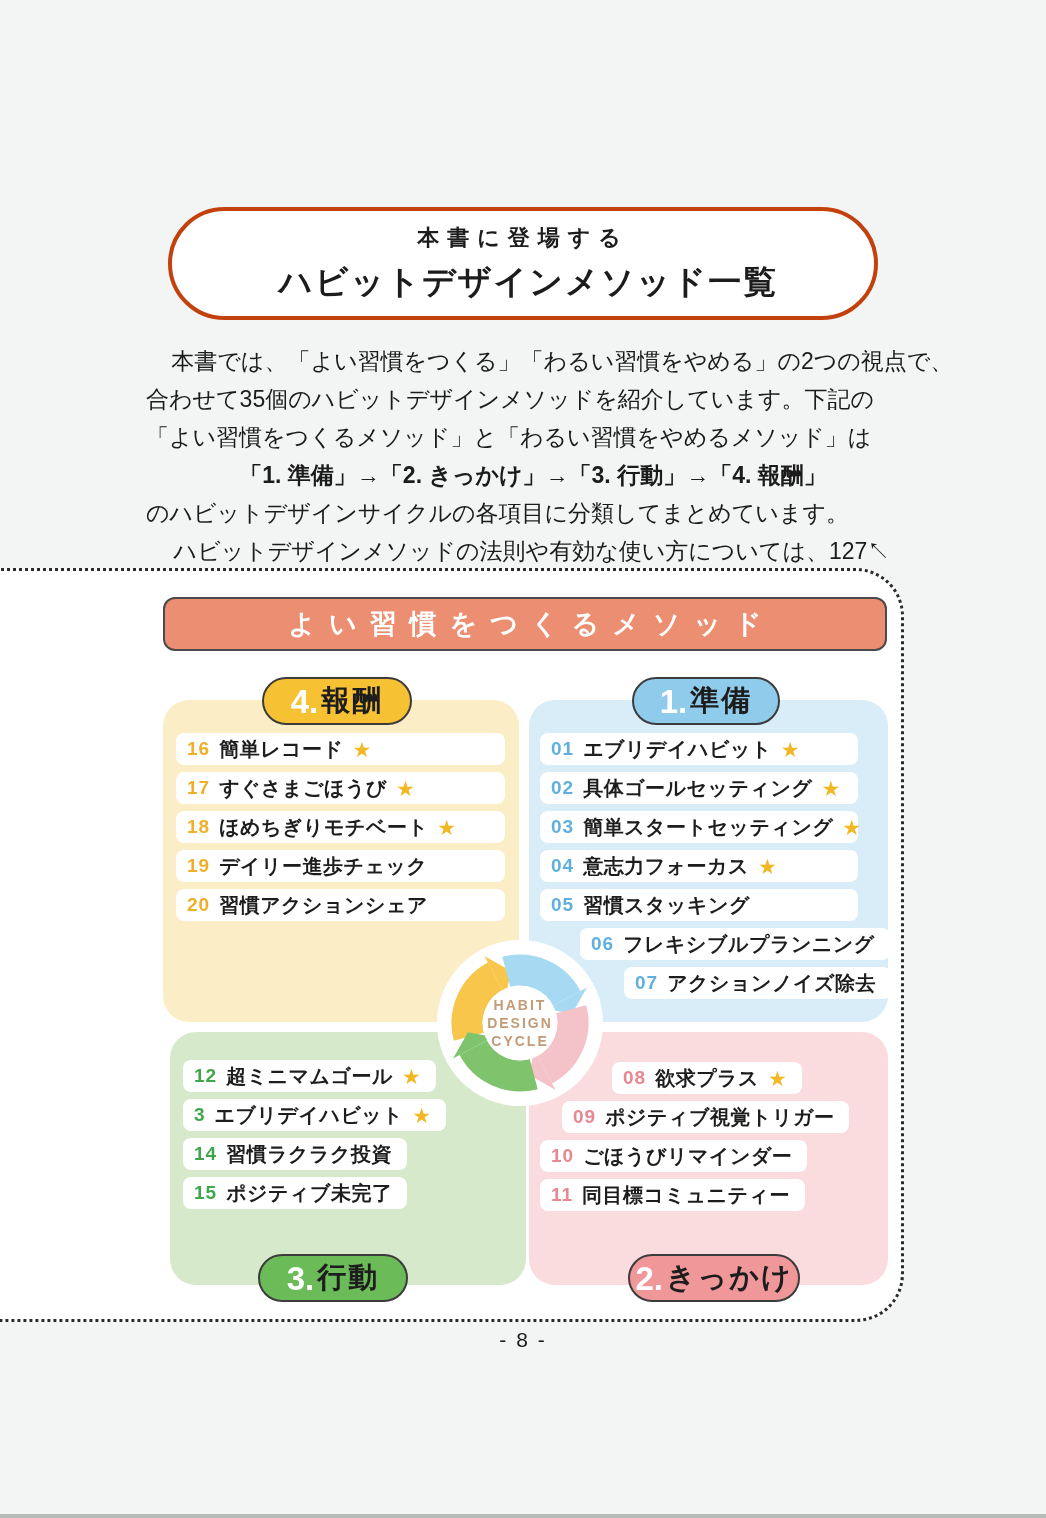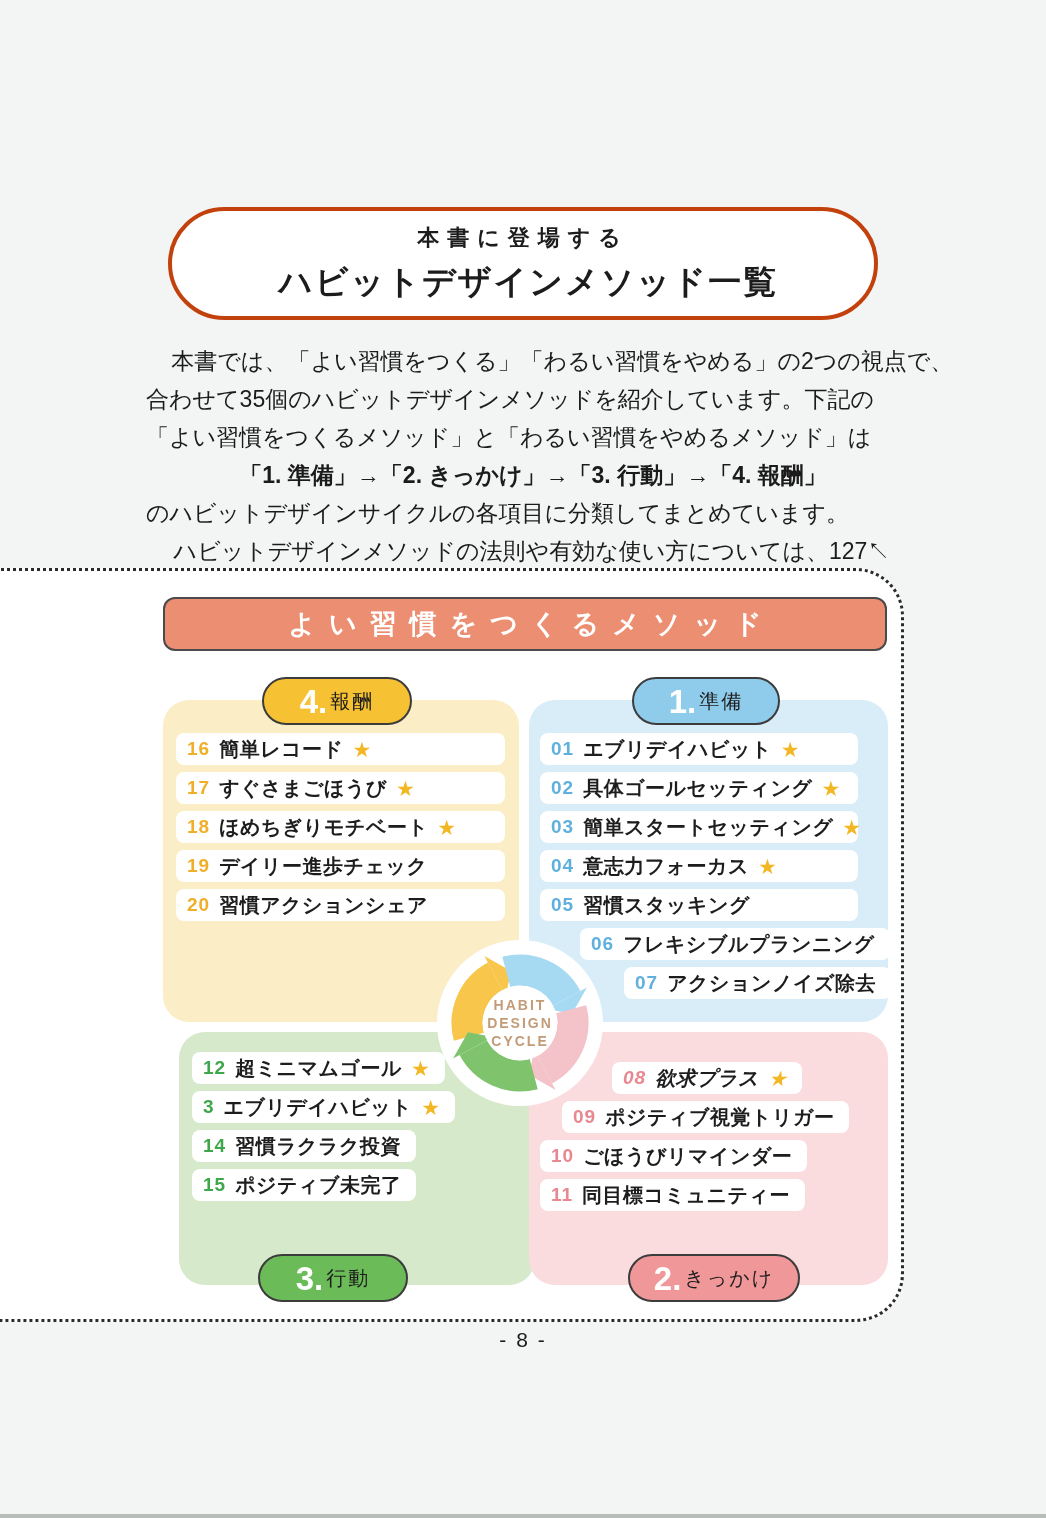--- a/index.html
+++ b/index.html
@@ -36,21 +36,21 @@
     position:absolute; left:163px; top:597px; width:724px; height:54px;
     border:2px solid #4a4a4a; border-radius:12px;
     display:flex; align-items:center; justify-content:center;
     color:#ffffff; font-size:27px; font-weight:800; letter-spacing:13px; text-indent:13px;
   }
 
   
   .panel{ position:absolute; border-radius:26px; }
   .panel.reward{ left:163px; top:700px;  width:356px; height:322px; padding:33px 14px 0 13px; }
   .panel.prep  { left:529px; top:700px;  width:359px; height:322px; padding:33px 30px 0 11px; }
-  .panel.action{ left:179px; top:1032px; width:356px; height:253px; padding:20px 14px 0 13px; }
+  .panel.action{ left:170px; top:1032px; width:356px; height:253px; padding:28px 14px 0 13px; }
   .panel.cue   { left:529px; top:1032px; width:359px; height:253px; padding:30px 14px 0 11px; }
 
   
   .item{
     background:#ffffff; border-radius:8px; height:32px; margin-bottom:7px;
     display:flex; align-items:center; gap:9px; padding:0 11px; position:relative; z-index:2;
   }
   .item.fit{ width:fit-content; padding-right:15px; }
   .item .num{ font-size:19px; font-weight:800; letter-spacing:1px; white-space:nowrap; }
   .item .label{ font-size:20px; font-weight:700; letter-spacing:0.5px; color:#1d1d1d; white-space:nowrap; }
@@ -59,21 +59,21 @@
   
   .badge{
     position:absolute; height:48px; border:2.5px solid #3c3c3c; border-radius:26px;
     display:flex; align-items:center; justify-content:center; gap:3px; z-index:5;
   }
   .badge.reward{ left:262px; top:677px; width:150px; }
   .badge.prep  { left:632px; top:677px; width:148px; }
   .badge.action{ left:258px; top:1254px; width:150px; }
   .badge.cue   { left:628px; top:1254px; width:172px; }
   .badge .bnum{ color:#ffffff; font-size:33px; font-weight:800; line-height:1; }
-  .badge .blabel{ color:#1d1d1d; font-size:20px; font-weight:400; letter-spacing:2px; }
+  .badge .blabel{ color:#1d1d1d; font-size:29px; font-weight:700; letter-spacing:2px; }
 
   
   .cycle-wrap{ position:absolute; left:437px; top:940px; width:166px; height:166px; z-index:4; }
   .cycle-text{
     position:absolute; left:437px; top:940px; width:166px; height:166px; z-index:5;
     display:flex; flex-direction:column; align-items:center; justify-content:center; gap:2px;
     font-size:14px; font-weight:800; letter-spacing:2px;
   }
 
   
@@ -186,21 +186,21 @@
           <span class="label">習慣ラクラク投資</span>
         </div>
         <div class="item fit">
           <span class="num" style="color: rgb(63, 167, 75);">15</span>
           <span class="label">ポジティブ未完了</span>
         </div>
       </div>
   </div>
   <div class="panel cue" style="background: rgb(250, 220, 223);">
     <div>
-        <div class="item fit" style="margin-left: 72px; font-style: italic;">
+        <div class="item fit" style="margin-left: 72px;">
           <span class="num" style="color: rgb(232, 135, 143);">08</span>
           <span class="label">欲求プラス</span>
           <span class="star" style="color: rgb(242, 183, 34);">★</span>
         </div>
         <div class="item fit" style="margin-left: 22px;">
           <span class="num" style="color: rgb(232, 135, 143);">09</span>
           <span class="label">ポジティブ視覚トリガー</span>
         </div>
         <div class="item fit">
           <span class="num" style="color: rgb(232, 135, 143);">10</span>

